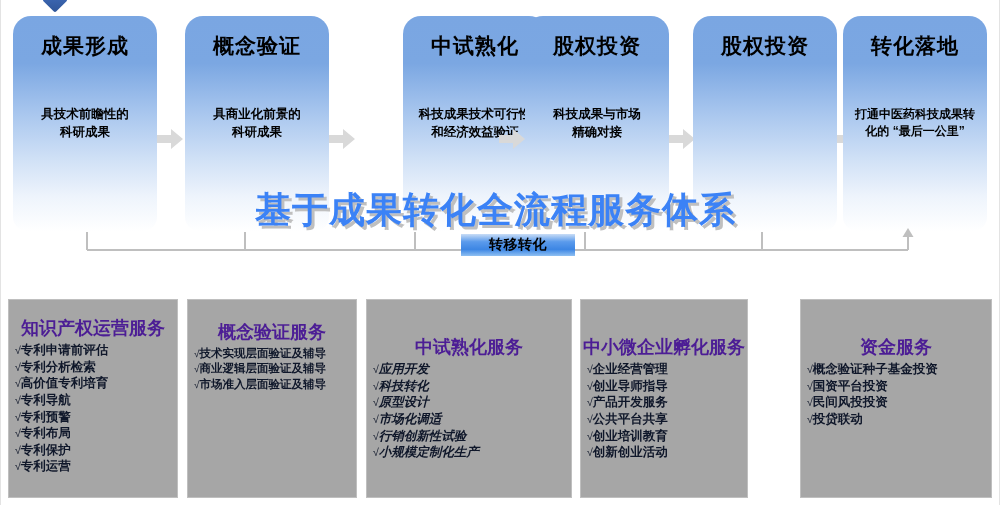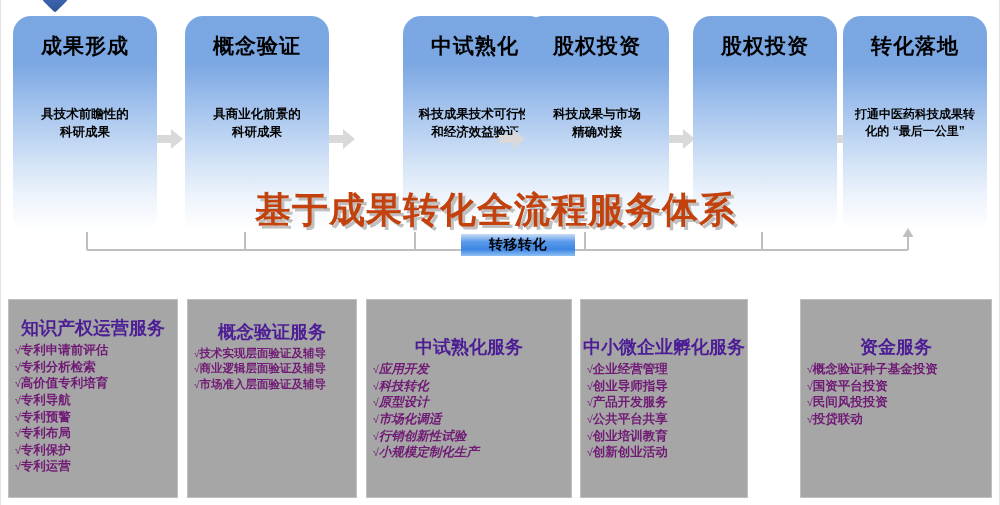--- a/index.html
+++ b/index.html
@@ -55,21 +55,21 @@
   }
   .arrow{
     position:absolute;top:113px;width:26px;height:20px;
     color:#d9d9d9;
   }
   .arrow svg{display:block;}
 
   
   .headline{
     position:absolute;left:255px;top:186px;
-    font-size:36px;font-weight:bold;color:#c2410c;
+    font-size:36px;font-weight:bold;color:#3b82f6;
     white-space:nowrap;
     letter-spacing:1px;
     text-shadow:3px 3px 0 #bfbfbf;
     z-index:6;
   }
 
   
   .bracket{position:absolute;left:0;top:228px;width:1000px;height:34px;z-index:4;}
   .bracket svg{display:block;}
 
@@ -95,21 +95,21 @@
     overflow:hidden;
   }
   .svc-title{
     position:absolute;left:0;right:0;
     text-align:center;
     color:#4c1d95;font-weight:bold;
     white-space:nowrap;
   }
   .svc-list{
     position:absolute;left:6px;right:2px;
-    color:#701a75;font-weight:bold;
+    color:#0f172a;font-weight:bold;
     line-height:1.33;
   }
   .svc-list div{white-space:nowrap;}
   .chk{font-weight:normal;font-size:0.85em;}
 </style>
 </head>
 <body>
 
 <div id="stage">
 

